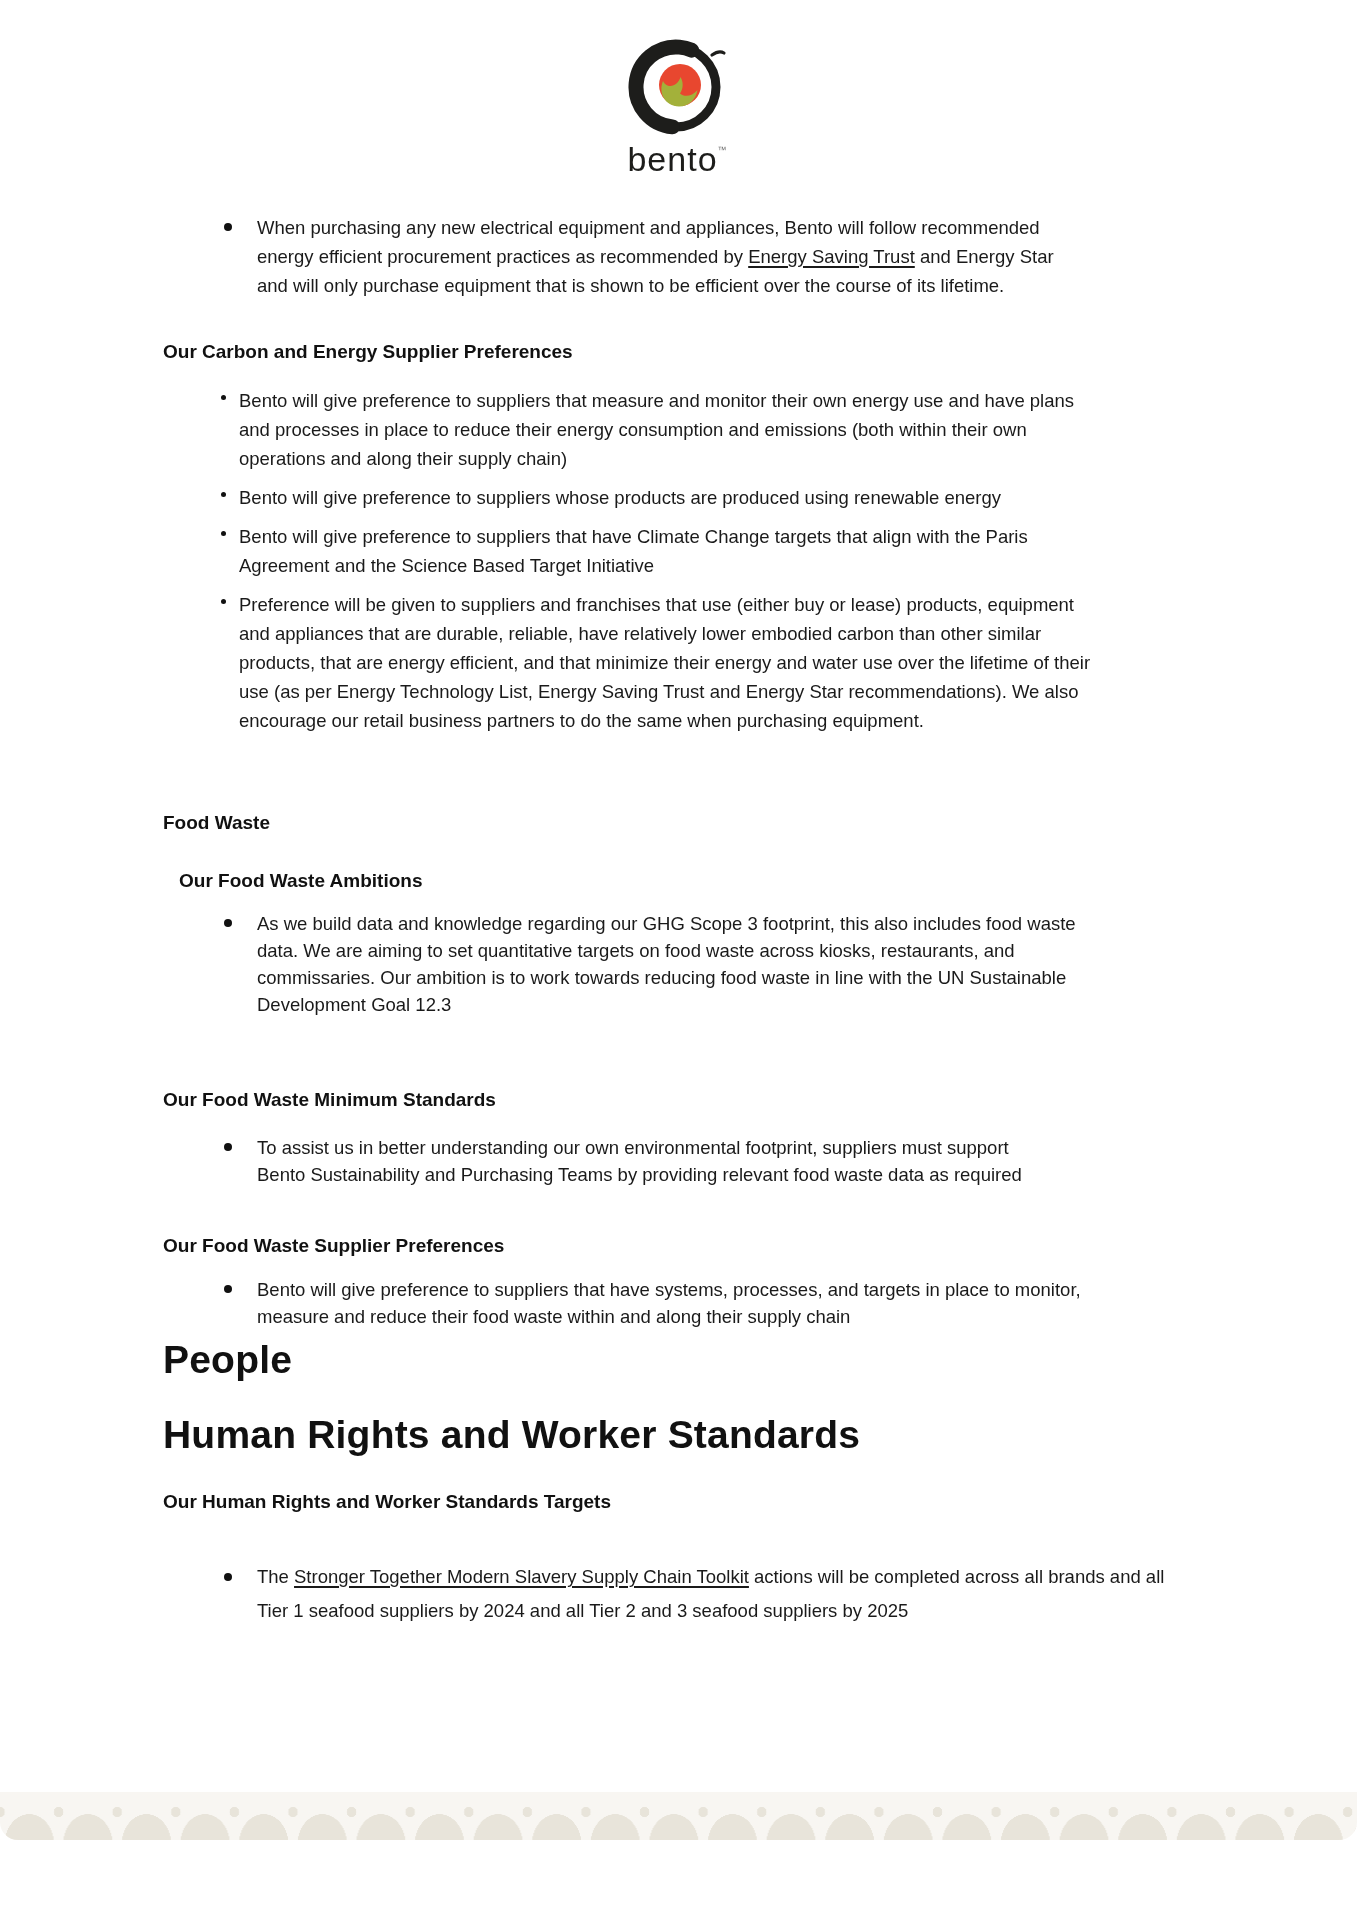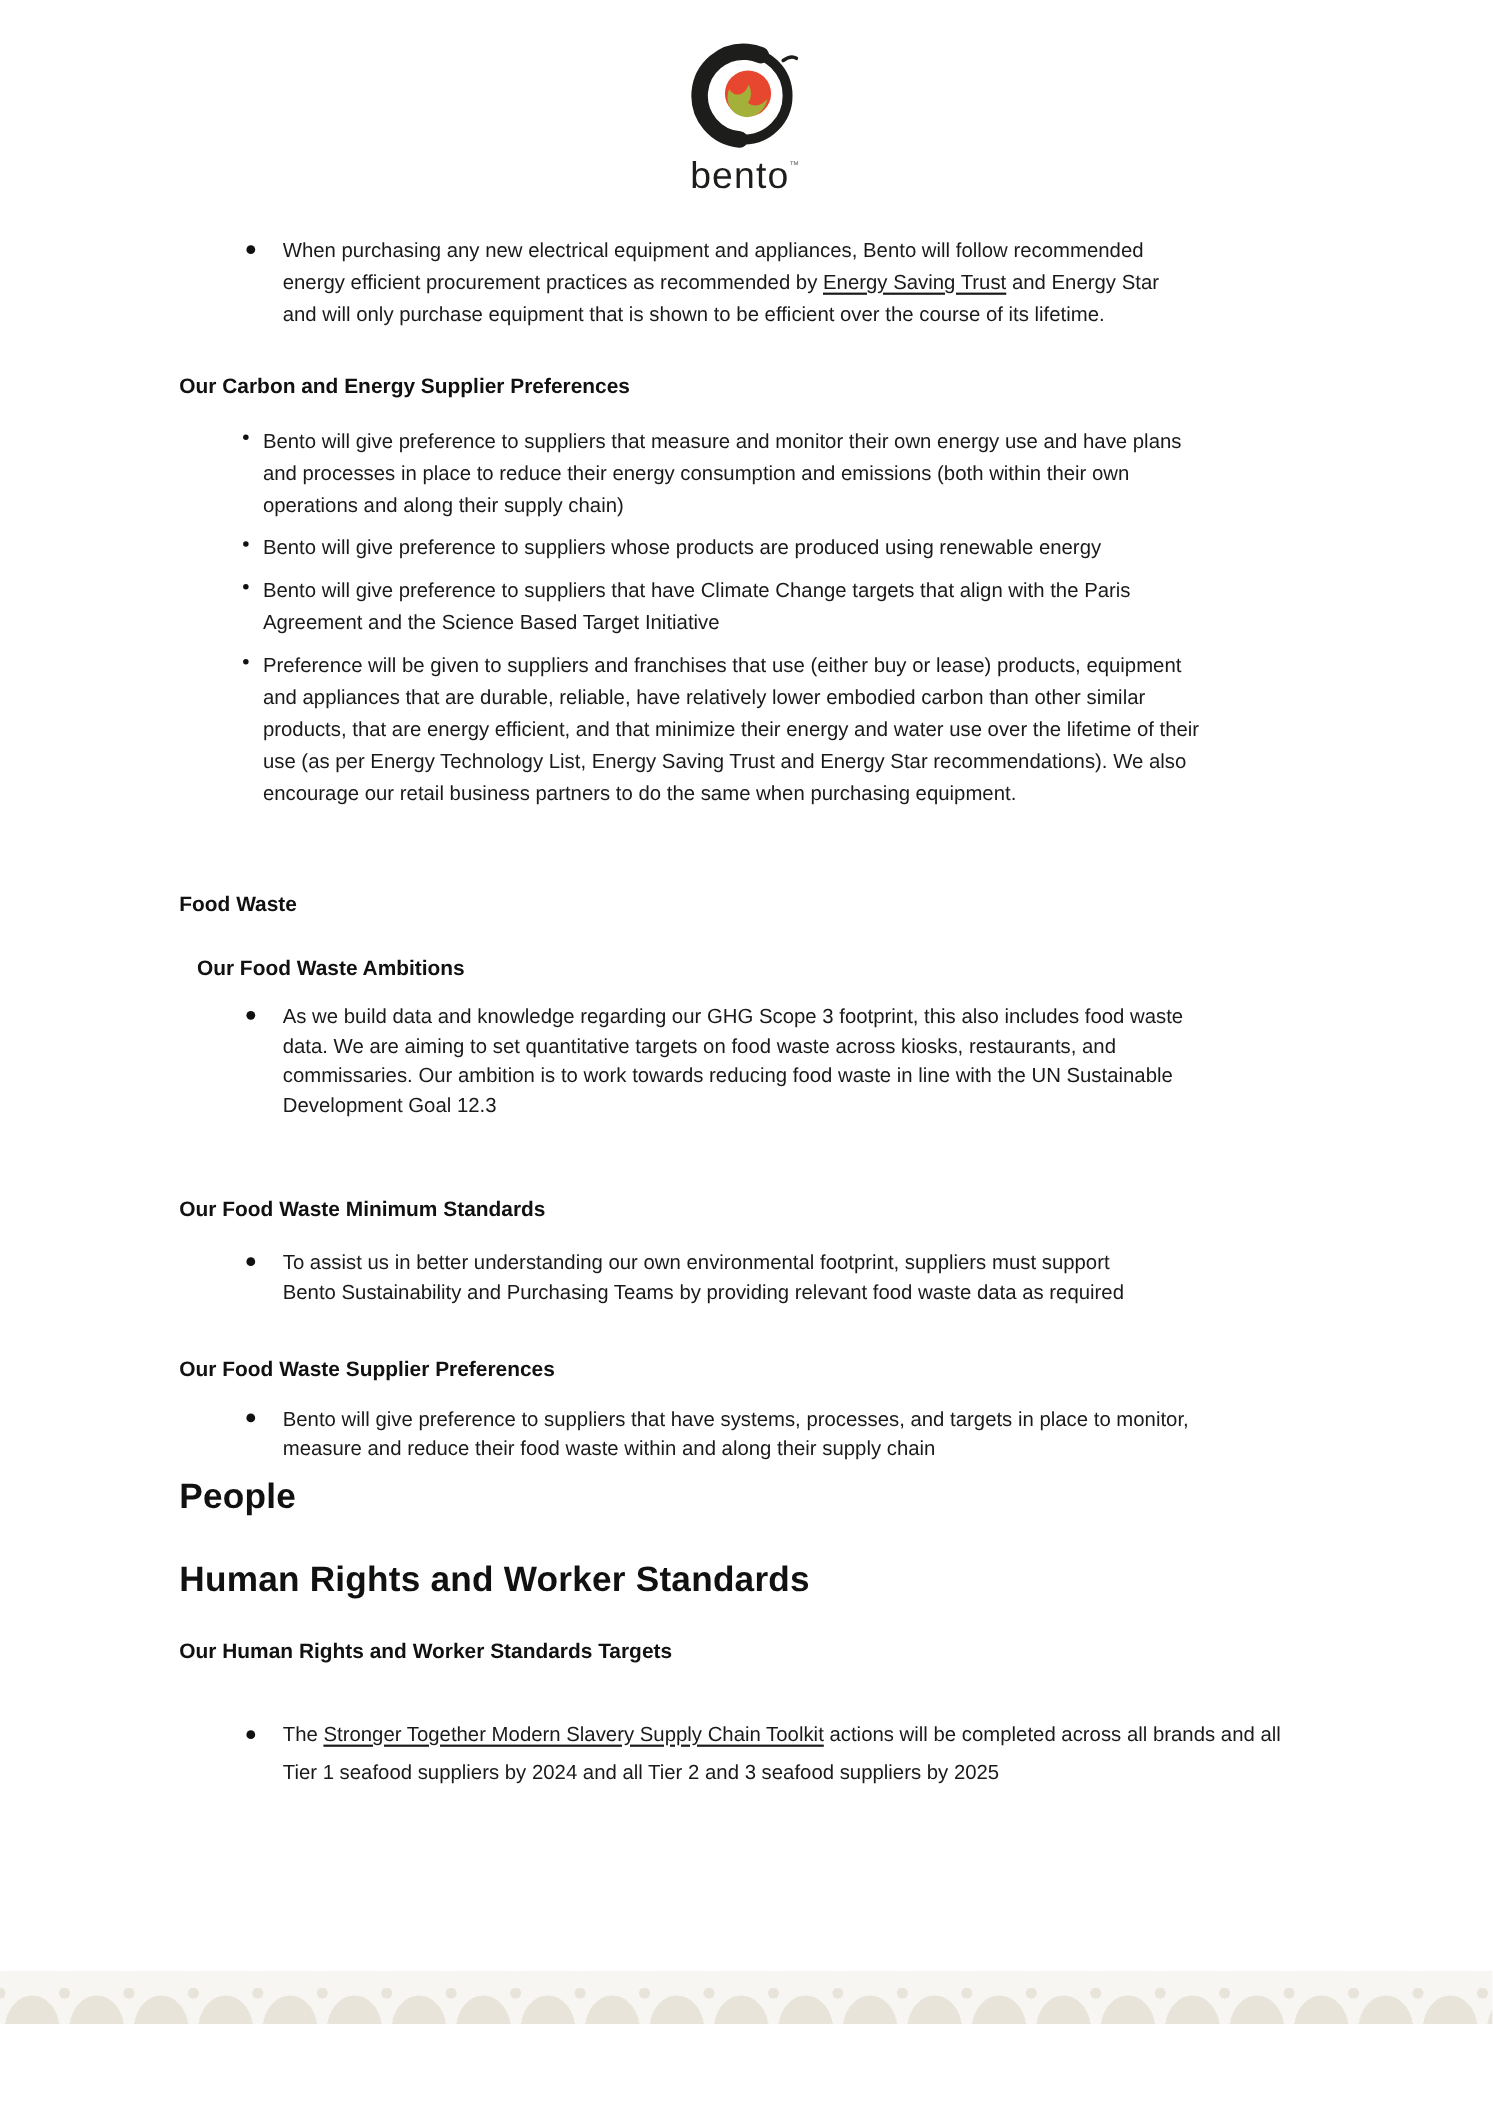--- a/index.html
+++ b/index.html
@@ -3,34 +3,35 @@
 <meta charset="utf-8">
 <style>
   html,body{margin:0;padding:0;background:#ffffff;}
   .page{
     position:relative;
     width:1357px;height:1840px;
     background:#ffffff;
     font-family:"Liberation Sans",sans-serif;
     color:#1a1a1a;
     overflow:hidden;
+    border-radius:18px;
   }
   .abs{position:absolute;}
 
   
   .logo-block{left:592px;top:38px;width:170px;text-align:center;}
   .wordmark{
     display:block;margin-top:-4px;
     font-size:34px;letter-spacing:1px;color:#1d1d1b;line-height:1;
   }
   .tm{font-size:9px;color:#6b6b6b;vertical-align:18px;letter-spacing:0;}
 
   
   .h-small{font-weight:bold;font-size:19px;line-height:24px;color:#111;text-align:center;}
-  .h-big{font-weight:bold;font-size:32px;line-height:34px;color:#111;letter-spacing:.2px;}
+  .h-big{font-weight:bold;font-size:39px;line-height:34px;color:#111;letter-spacing:.2px;}
   .footer-text{font-size:14.5px;color:#222;letter-spacing:.2px;}
 
   ul.blist{list-style:none;margin:16px;padding:0;font-size:18.5px;}
   ul.blist li{position:relative;}
 
   
   ul.disc li{padding-left:78px;line-height:29px;}
   ul.disc li::before{
     content:"";position:absolute;left:45px;top:10px;
     width:8px;height:8px;border-radius:50%;background:#111;

